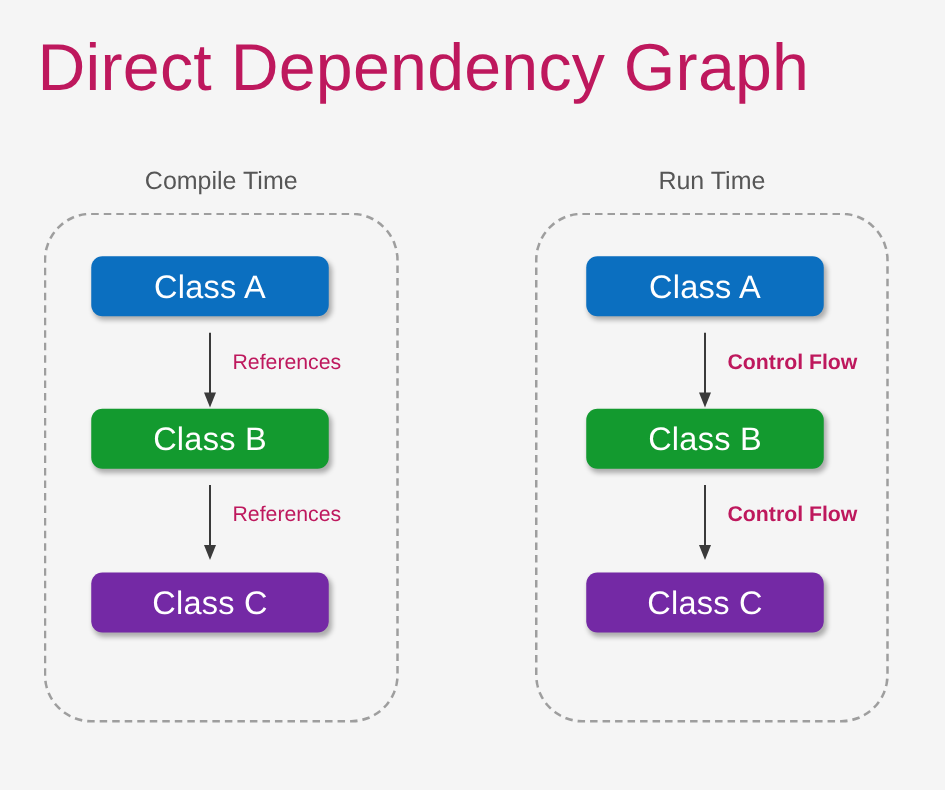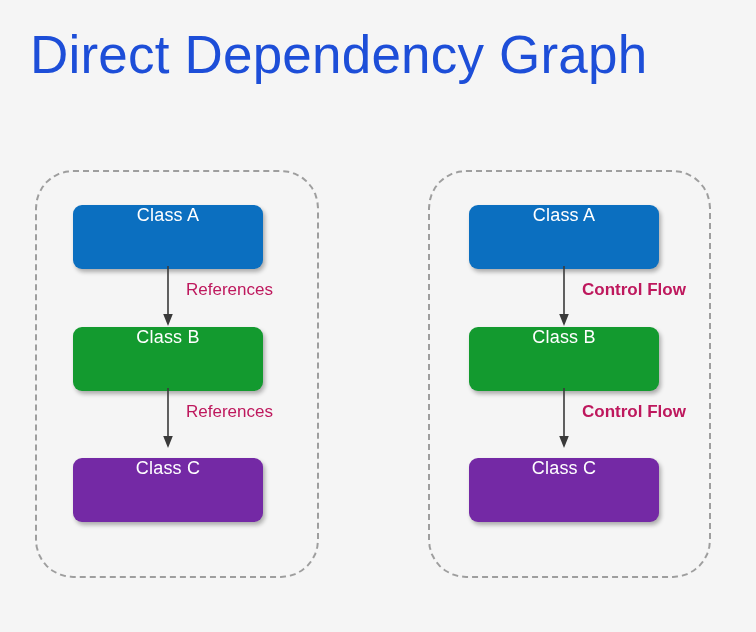--- a/index.html
+++ b/index.html
@@ -22,21 +22,21 @@
   }
 
   
   .page-title {
     position: absolute;
     left: 30px;
     top: 22px;
     font-size: 53px;
     font-weight: 300;
     letter-spacing: 0.2px;
-    color: #1d4ed8;
+    color: #be185d;
     line-height: 1.25;
     white-space: nowrap;
   }
 
   
   .group {
     position: absolute;
     top: 170px;
     height: 408px;
   }
@@ -60,27 +60,27 @@
     inset: 0;
     border: 2px dashed #9e9e9e;
     border-radius: 38px;
     box-sizing: border-box;
   }
 
   
   .node {
     position: absolute;
     width: 190px;
-    height: 64px;
+    height: 48px;
     border-radius: 9px;
     display: flex;
-    align-items: flex-start;
+    align-items: center;
     justify-content: center;
     color: #ffffff;
-    font-size: 18px;
+    font-size: 26px;
     font-weight: 400;
     letter-spacing: 0.2px;
     box-shadow: 2px 3px 4px rgba(0,0,0,0.30);
     box-sizing: border-box;
   }
   .group.left  .node { left: 38px; }
   .group.right .node { left: 41px; }
 
   .node.row0 { top: 35px; }
   .node.row1 { top: 157px; }
@@ -110,20 +110,21 @@
 </style>
 </head>
 <body style="background: rgb(245, 245, 245);">
 
 <div id="canvas">
 
   <div class="page-title">Direct Dependency Graph</div>
 
   <div class="group left">
 
+    <div class="group-label">Compile Time</div>
 
     <div class="group-frame"></div>
 
     <div class="node row0" style="background: rgb(11, 111, 192);">
       <span>Class A</span>
     </div>
 
     <div class="edge e0">
       <svg width="20" height="62" viewBox="0 0 20 62">
         <line x1="10" y1="0" x2="10" y2="52" stroke="#3a3a3a" stroke-width="1.6"></line>
@@ -145,20 +146,21 @@
     </div>
 
     <div class="node row2" style="background: rgb(116, 41, 165);">
       <span>Class C</span>
     </div>
 
   </div>
 
   <div class="group right">
 
+    <div class="group-label">Run Time</div>
 
     <div class="group-frame"></div>
 
     <div class="node row0" style="background: rgb(11, 111, 192);">
       <span>Class A</span>
     </div>
 
     <div class="edge e0">
       <svg width="20" height="62" viewBox="0 0 20 62">
         <line x1="10" y1="0" x2="10" y2="52" stroke="#3a3a3a" stroke-width="1.6"></line>

